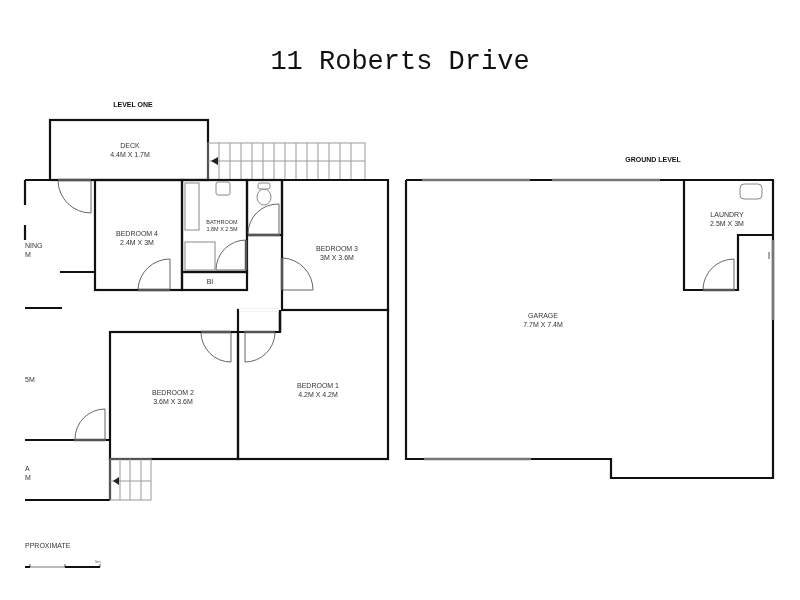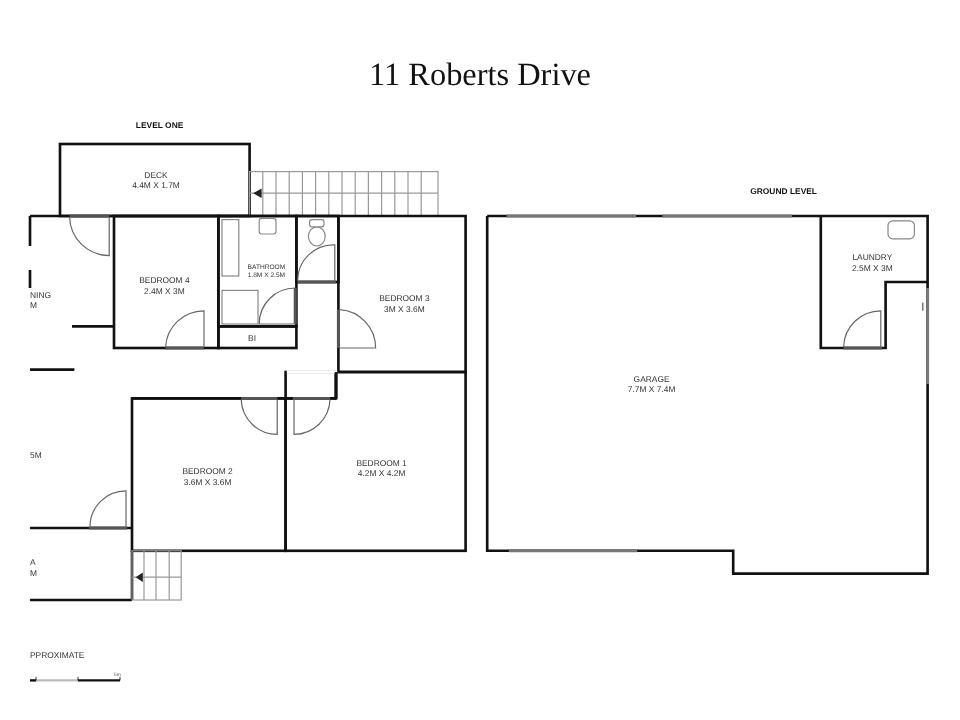--- a/index.html
+++ b/index.html
@@ -1,17 +1,17 @@
 <!DOCTYPE html>
 <html><head>
 <meta charset="utf-8">
 <style>
   html, body { margin:0; padding:0; background:#ffffff; }
   body { width:800px; height:600px; position:relative; overflow:hidden; font-family:"Liberation Sans", sans-serif; }
-  .title { position:absolute; left:0; width:800px; top:47px; text-align:center; font-size:27px; color:#111; font-family:Liberation Serif, serif; }
+  .title { position:absolute; left:0; width:800px; top:47px; text-align:center; font-size:27px; color:#111; font-family:Liberation Mono, monospace; }
   svg { position:absolute; left:0; top:0; }
   .wall { stroke:#111; stroke-width:2.2; fill:none; }
   .thin { stroke:#999; stroke-width:1; fill:none; }
   .door { stroke:#666; stroke-width:1; fill:none; }
   .doorline { stroke:#555; stroke-width:2.5; }
   .window { stroke:#777; stroke-width:2.5; }
   .fixture { stroke:#888; stroke-width:1; fill:#fff; }
   .lbl { font-family:"Liberation Sans", sans-serif; font-size:7px; fill:#333; text-anchor:middle; }
   .lvl { font-family:"Liberation Sans", sans-serif; font-size:7px; font-weight:bold; fill:#111; text-anchor:middle; }
   .small { font-family:"Liberation Sans", sans-serif; font-size:7px; fill:#333; }

